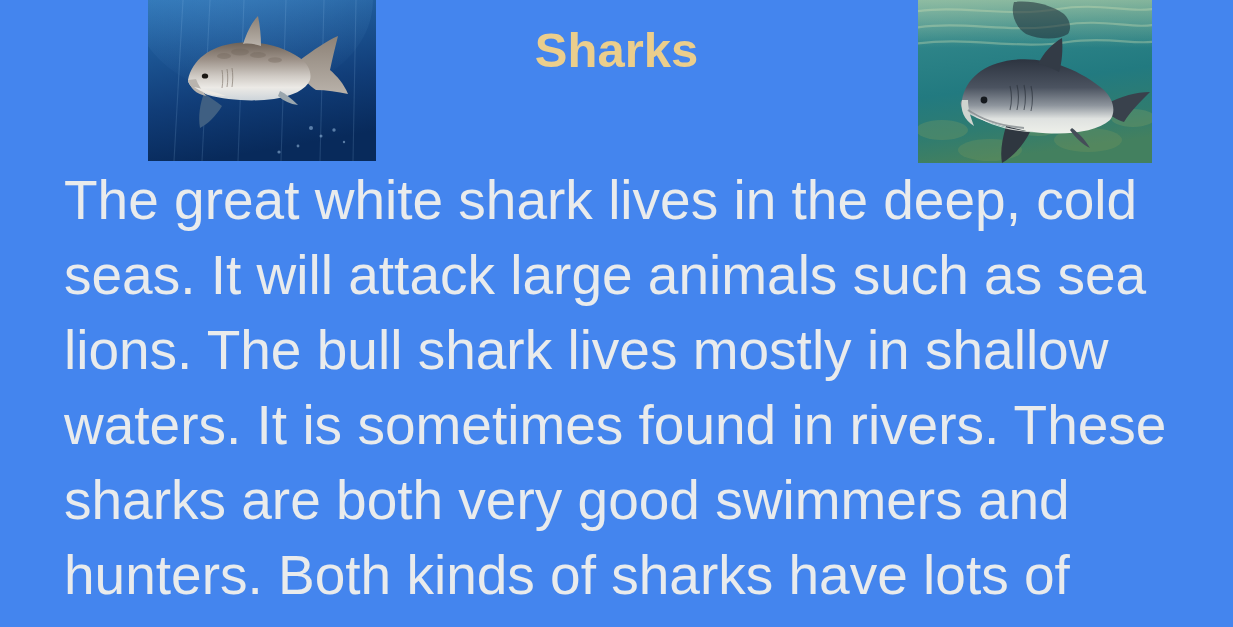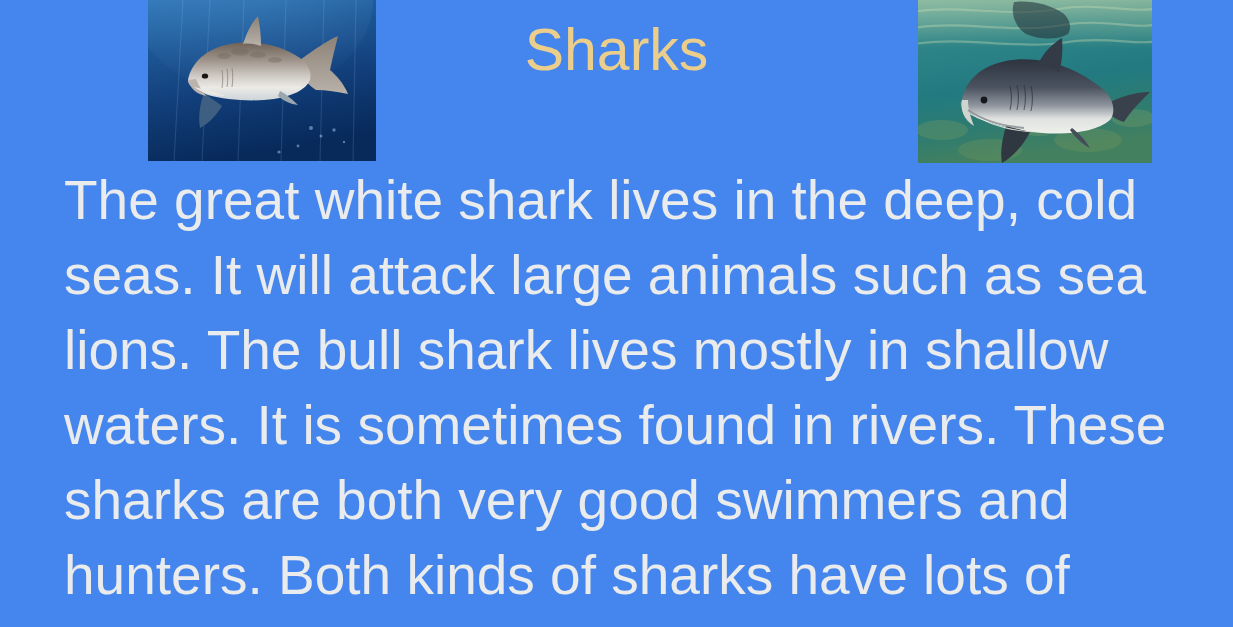--- a/index.html
+++ b/index.html
@@ -16,23 +16,23 @@
     font-family: "Liberation Sans", sans-serif;
   }
 
   
   #title {
     position: absolute;
     left: 0;
     top: 10px;
     width: 1233px;
     text-align: center;
-    font-size: 59px;
+    font-size: 49px;
     line-height: 80px;
-    font-weight: 400;
+    font-weight: 700;
     color: #ebce8c;
     letter-spacing: 0px;
     white-space: nowrap;
   }
 
   
   .photo {
     position: absolute;
     overflow: hidden;
   }

